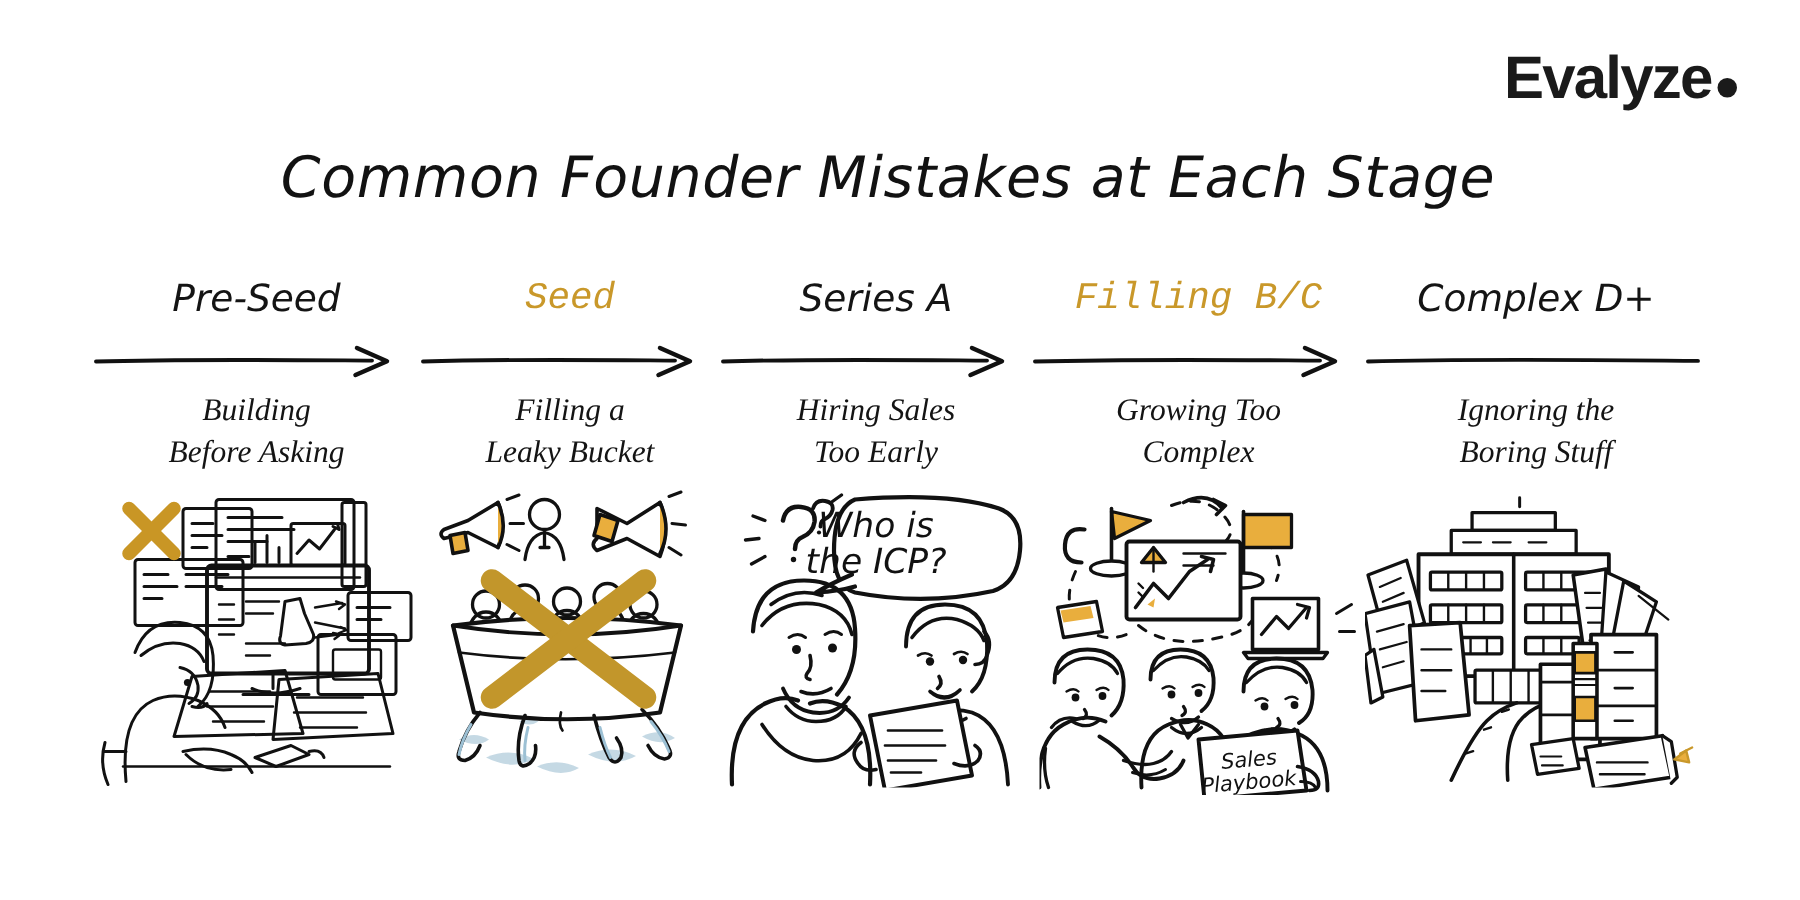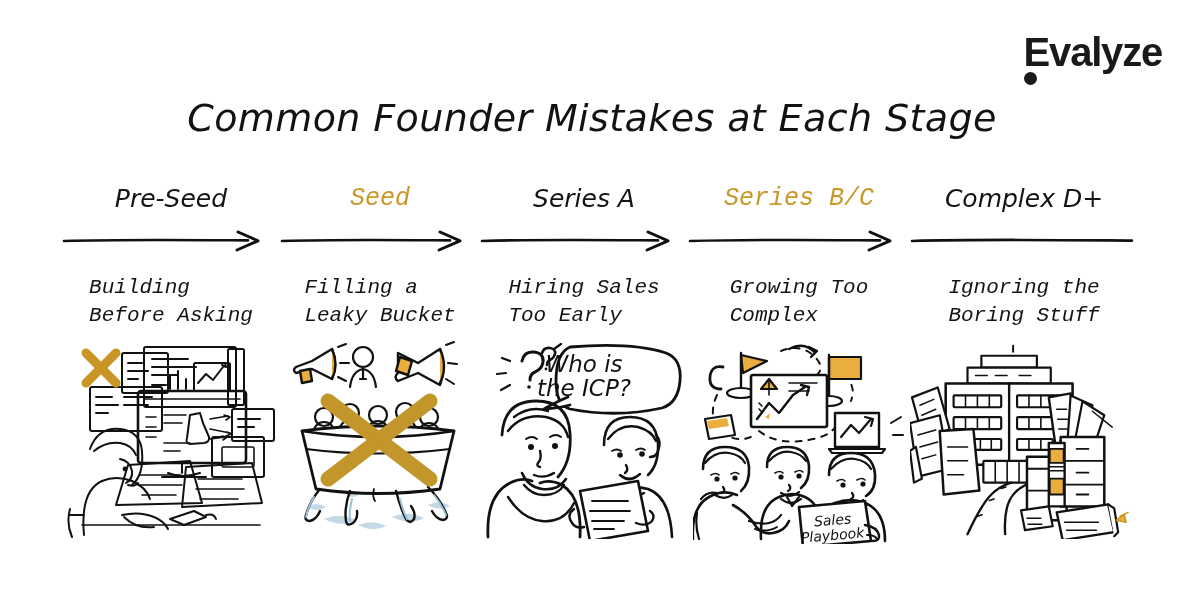--- a/index.html
+++ b/index.html
@@ -6,21 +6,21 @@
   body{
     width:1200px;height:600px;
     background:#ffffff;
     font-family:"DejaVu Sans", sans-serif;
     overflow:hidden;
     position:relative;
   }
   
   #brand-logo{
     position:absolute; right:42px; top:32px;
-    display:flex; align-items:baseline; gap:0;flex-direction:column;
+    display:flex; align-items:baseline; gap:0;
   }
   #brand-logo .word{
     font-family:"Liberation Sans", sans-serif;
     font-weight:bold; font-size:40px; letter-spacing:-1.2px;
     color:#1a1a1a; line-height:1;
   }
   #brand-logo .dot{
     width:13px;height:13px;border-radius:50%;
     background:#1a1a1a; margin-left:4px; display:inline-block;
   }
@@ -56,23 +56,23 @@
     height:30px; white-space:nowrap;
   }
   .stage-name.gold{color:#C9982A;font-family:Liberation Mono, monospace;}
 
   .arrow-wrap{
     position:relative; width:100%; height:26px; margin-top:12px;
   }
   .arrow-wrap svg{display:block;width:100%;height:26px;}
 
   .mistake{
-    font-family:Liberation Mono, monospace;
+    font-family:Liberation Serif, serif;
     font-size:21px; font-style:italic; line-height:1.32;
-    color:#141414; text-align:left; margin-top:20px;
+    color:#141414; text-align:center; margin-top:6px;
     white-space:pre-line;
   }
 
   .illus{
     margin-top:10px;
     width:100%; height:205px;
     display:flex; align-items:flex-start; justify-content:center;
   }
   .illus svg{display:block;}
 </style>
@@ -294,21 +294,21 @@
           <path d="M90,170 q-8,6 -2,14 q4,6 12,4" stroke-width="2.4"></path>
           <path d="M152,184 q10,4 16,-2 q4,-6 -2,-10" stroke-width="2.4"></path>
         </g>
         <text x="100" y="33" text-anchor="middle" font-family="DejaVu Sans, sans-serif" font-size="23" font-style="italic" fill="#111">Who is</text>
         <text x="100" y="57" text-anchor="middle" font-family="DejaVu Sans, sans-serif" font-size="23" font-style="italic" fill="#111">the ICP?</text>
       </svg>
     </div>
   </div>
 
   <div class="stage-col c3">
-    <div class="stage-name gold">Series B/C</div>
+    <div class="stage-name gold">Filling B/C</div>
     <div class="arrow-wrap">
       <svg viewBox="0 0 222 26" preserveAspectRatio="none" aria-hidden="true">
         <path d="M2,13 C70,11.2 134,12 192,12.4" stroke="#111" stroke-width="2.6" fill="none" stroke-linecap="round"></path>
         <path d="M182,4 L202,12.8 L181,22" stroke="#111" stroke-width="3" fill="none" stroke-linecap="round" stroke-linejoin="round"></path>
       </svg>
     </div>
     <div class="mistake">Growing Too
 Complex</div>
 
     <div class="illus">

